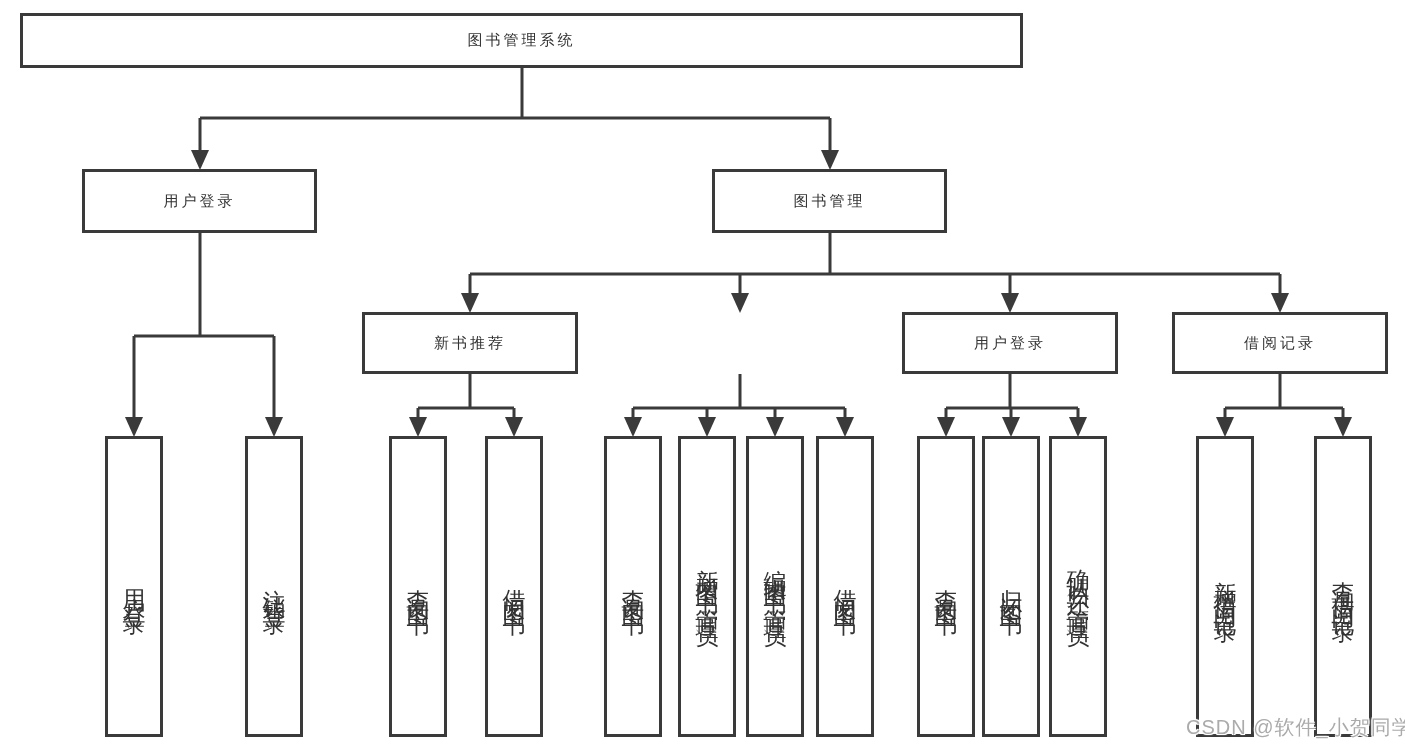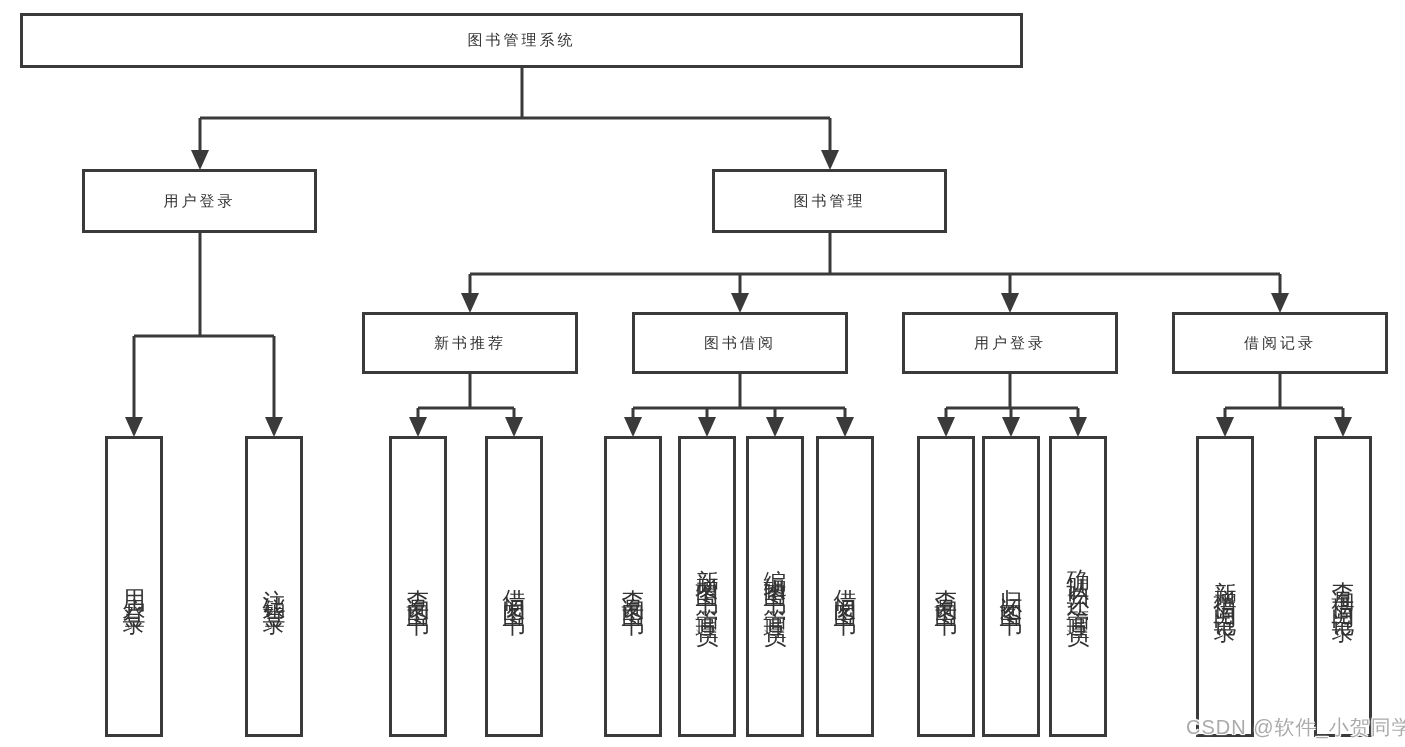--- a/index.html
+++ b/index.html
@@ -126,21 +126,20 @@
       <polygon points="1334,417 1352,417 1343,437"></polygon>
     </g>
   </svg>
 
   <div id="n-root" class="node header">图书管理系统</div>
 
   <div id="n-login" class="node header">用户登录</div>
   <div id="n-mgmt" class="node header">图书管理</div>
 
   <div id="n-newrec" class="node header">新书推荐</div>
-  <div id="n-borrow" class="node header">图书借阅</div>
   <div id="n-current" class="node header">用户登录</div>
   <div id="n-records" class="node header">借阅记录</div>
 
   <div id="l-1" class="node leaf">用户登录</div>
   <div id="l-2" class="node leaf">注销登录</div>
 
   <div id="l-3" class="node leaf">查询图书</div>
   <div id="l-4" class="node leaf">借阅图书</div>
 
   <div id="l-5" class="node leaf">查询图书</div>

